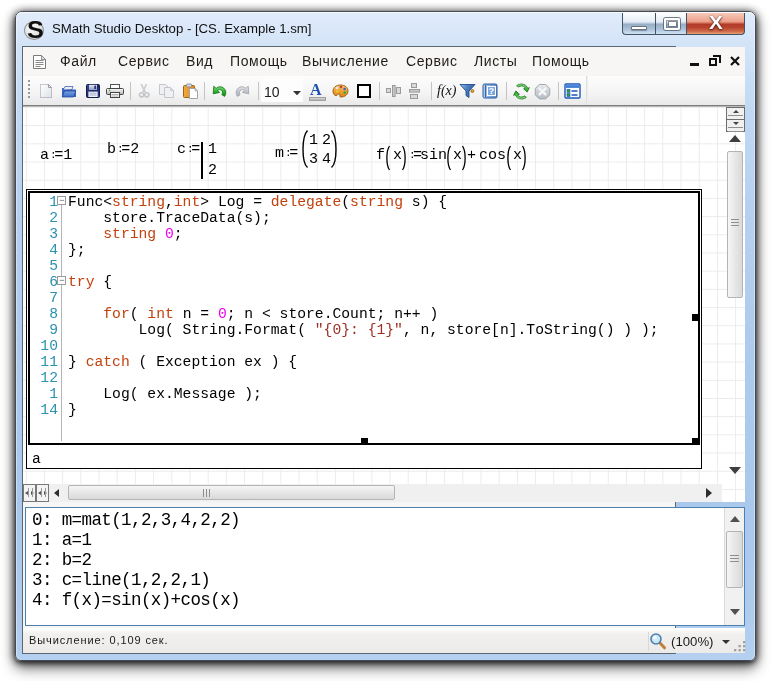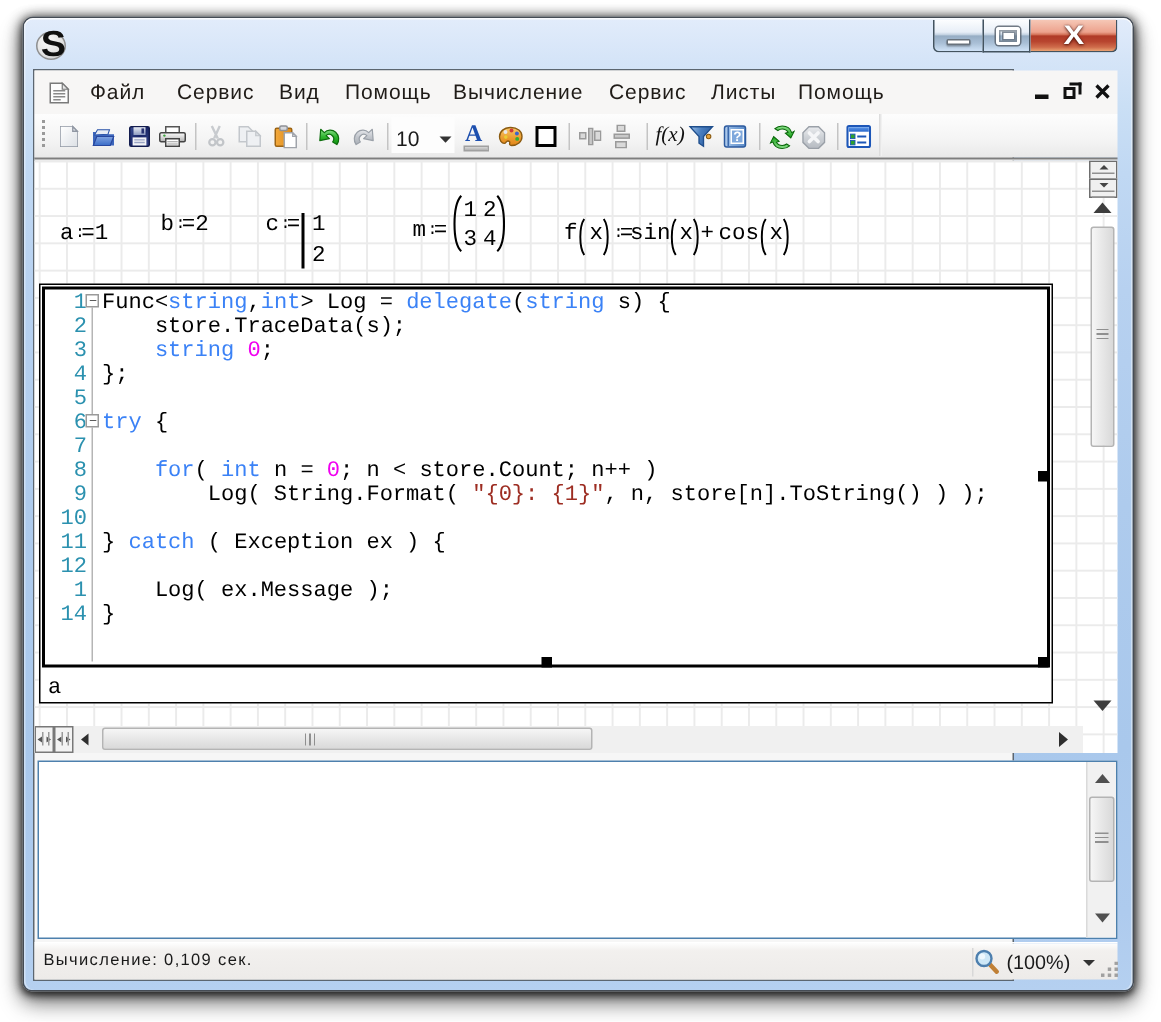--- a/index.html
+++ b/index.html
@@ -70,21 +70,21 @@
 
 #selrect{position:absolute;left:3px;top:82px;width:676px;height:280px;border:1px solid #000;background:#fff;}
 #codeblk{position:absolute;left:5px;top:84px;width:672px;height:254px;border:2px solid #000;background:#fff;}
 .handle{position:absolute;width:7px;height:7px;background:#000;}
 .gut{position:absolute;left:0;top:1px;width:28px;text-align:right;
   font-family:"Liberation Mono",monospace;font-size:14.7px;line-height:16px;color:#2b91af;}
 .fold{position:absolute;left:27px;width:9px;height:9px;border:1px solid #9a9a9a;background:#fff;}
 .fold span{position:absolute;left:0;top:-3px;width:8px;text-align:center;font:9px/14px "Liberation Mono",monospace;color:#555;}
 #code{position:absolute;left:38px;top:1px;margin:0;
   font-family:"Liberation Mono",monospace;font-size:14.7px;line-height:16px;color:#000;}
-#code b{font-weight:normal;color:#3b82f6;}
+#code b{font-weight:normal;color:#c2410c;}
 #code i{font-style:normal;color:#f000f0;}
 #code u{text-decoration:none;color:#9d2d22;}
 
 #vsb{position:absolute;left:703px;top:0;width:18px;height:395px;}
 .splitcell{position:absolute;left:0;width:19px;height:12.5px;background:#f0f0f0;border:1px solid #6e6e6e;}
 .splitcell s{position:absolute;text-decoration:none;left:6px;}
 .splitcell::after{content:"";position:absolute;left:1px;top:6.5px;width:15px;height:3px;border-top:1px solid #909090;border-bottom:1px solid #909090;}
 .splitcell .u{top:2px;border-left:3px solid transparent;border-right:3px solid transparent;border-bottom:3.5px solid #444;}
 .splitcell .d{top:2px;border-left:3px solid transparent;border-right:3px solid transparent;border-top:3.5px solid #444;}
 #hsb{position:absolute;left:0px;top:377px;width:699px;height:18px;background:#f0f0f0;}
@@ -103,20 +103,21 @@
 #csb{position:absolute;left:698px;top:0;width:20px;height:117px;background:#f1f1f1;border-left:1px solid #dadada;}
 
 #status{position:absolute;left:0;top:581px;width:722px;height:25px;
   background:linear-gradient(180deg,#fdfdfd 0,#f2f0ee 20%,#edebe9 100%);border-top:1px solid #fff;}
 </style></head>
 <body>
 <div id="win">
   <div id="logo">
       <span>S</span>
     </div>
+  <div id="title">SMath Studio Desktop - [CS. Example 1.sm]</div>
   <div id="capbtns">
     <div class="cb min">
         <div class="g-min"></div>
       </div>
     <div class="cb max">
         <div class="g-max"></div>
       </div>
     <div class="cb cls">
         <div class="g-x">X</div>
       </div>
@@ -434,20 +435,25 @@
             <s class="l"></s>
             <s class="r"></s>
           </div>
         <div class="arr" style="left:31px;top:5px;border-top:4.5px solid transparent;border-bottom:4.5px solid transparent;border-right:5.5px solid #2e2e2e"></div>
         <div class="thumbH abs" style="left:45px;top:1px;width:327px;height:15px"></div>
         <div class="abs" style="left:180px;top:5px;width:8px;height:8px;background-image:repeating-linear-gradient(90deg,#8f8f8f 0 1px,transparent 1px 3px)"></div>
         <div class="arr" style="left:683px;top:4px;border-top:5px solid transparent;border-bottom:5px solid transparent;border-left:6px solid #2e2e2e"></div>
       </div>
     </div>
     <div id="console">
+      <pre id="clog">0: m=mat(1,2,3,4,2,2)
+1: a=1
+2: b=2
+3: c=line(1,2,2,1)
+4: f(x)=sin(x)+cos(x)</pre>
       <div id="csb">
         <div class="arr" style="left:5px;top:8px;border-left:5px solid transparent;border-right:5px solid transparent;border-bottom:6px solid #505050"></div>
         <div class="thumbV abs" style="left:1px;top:23px;width:17px;height:57px"></div>
         <div class="abs" style="left:5px;top:47px;width:9px;height:9px;background-image:repeating-linear-gradient(180deg,#8f8f8f 0 1px,transparent 1px 3px)"></div>
         <div class="arr" style="left:5px;top:101px;border-left:5px solid transparent;border-right:5px solid transparent;border-top:6px solid #505050"></div>
       </div>
     </div>
     <div id="status">
       <span class="abs" style="left:6px;top:5px;font-size:11px;letter-spacing:0.9px;color:#1a1a1a">Вычисление: 0,109 сек.</span>
       <div class="abs" style="left:625px;top:3px;width:1px;height:19px;background:#d8d8d8"></div>

